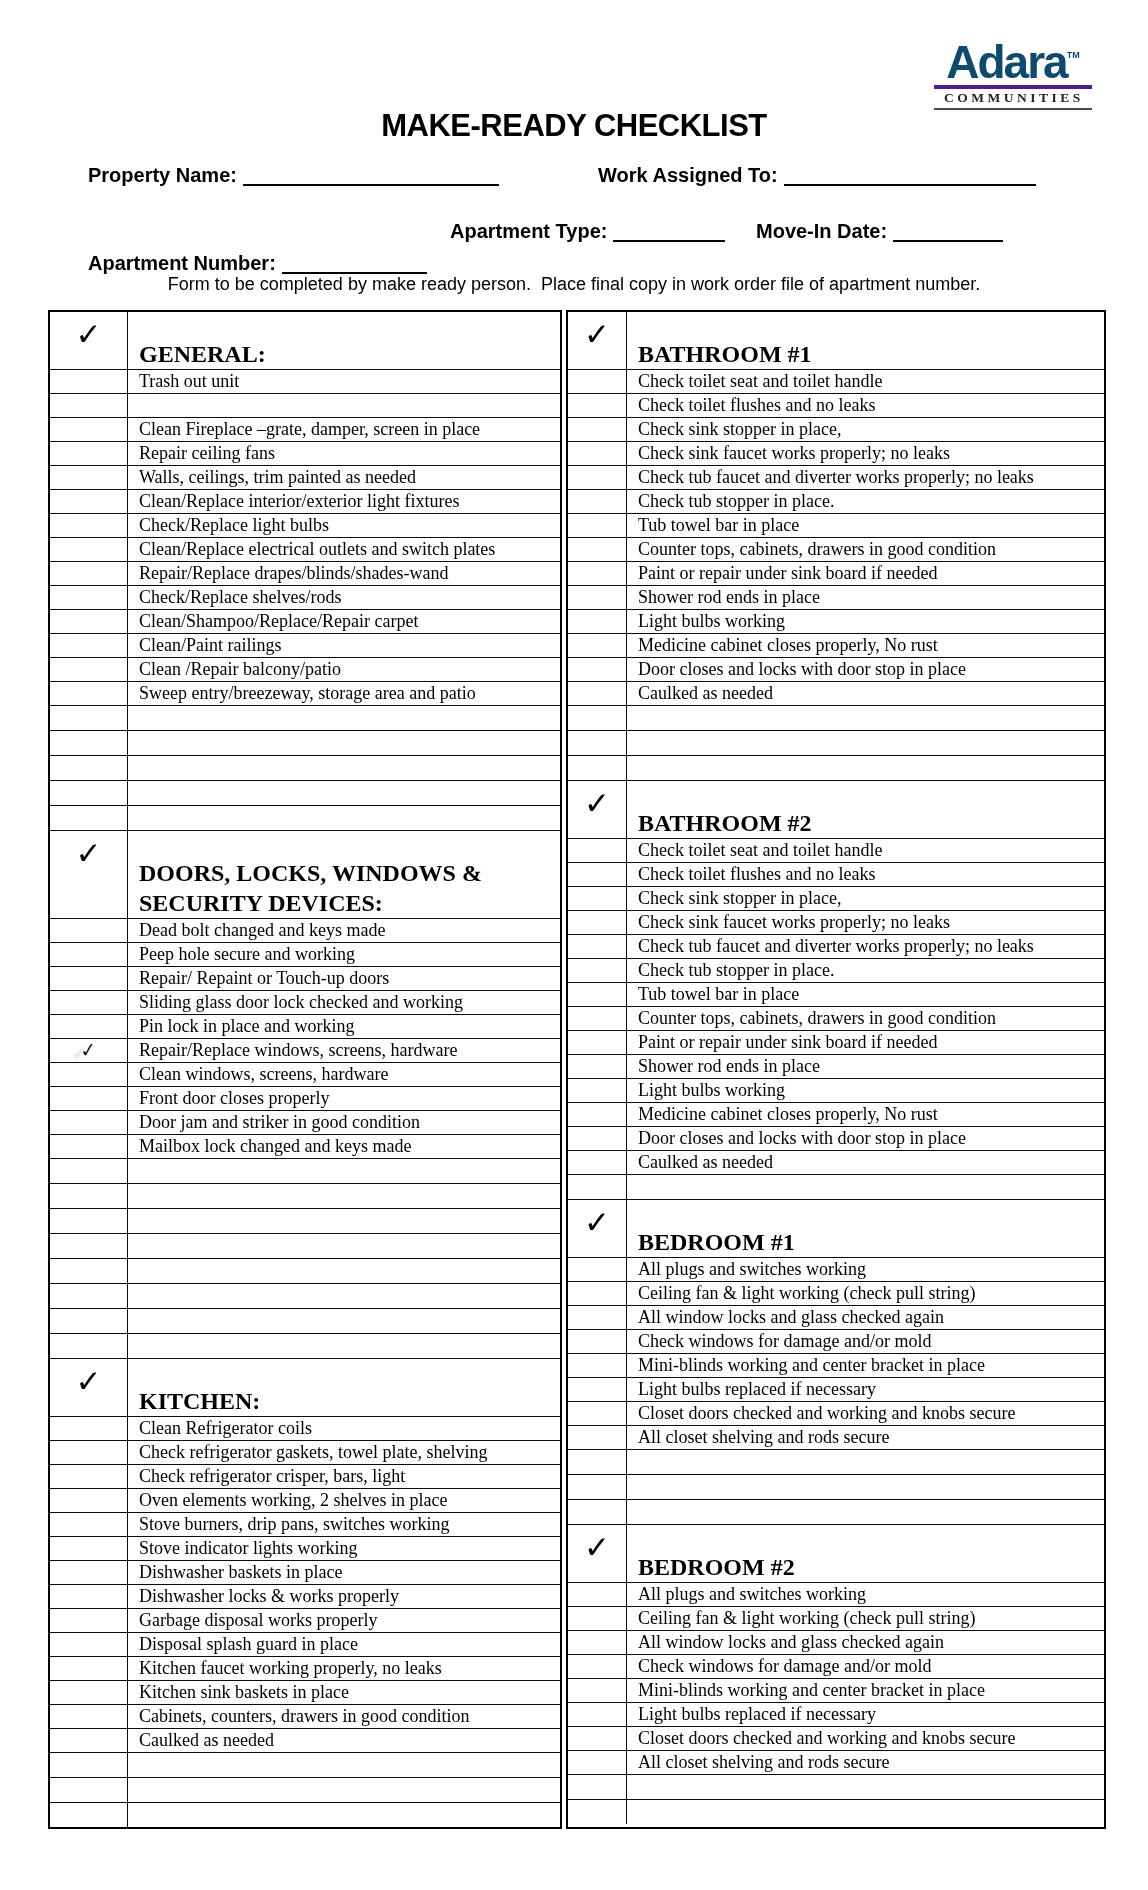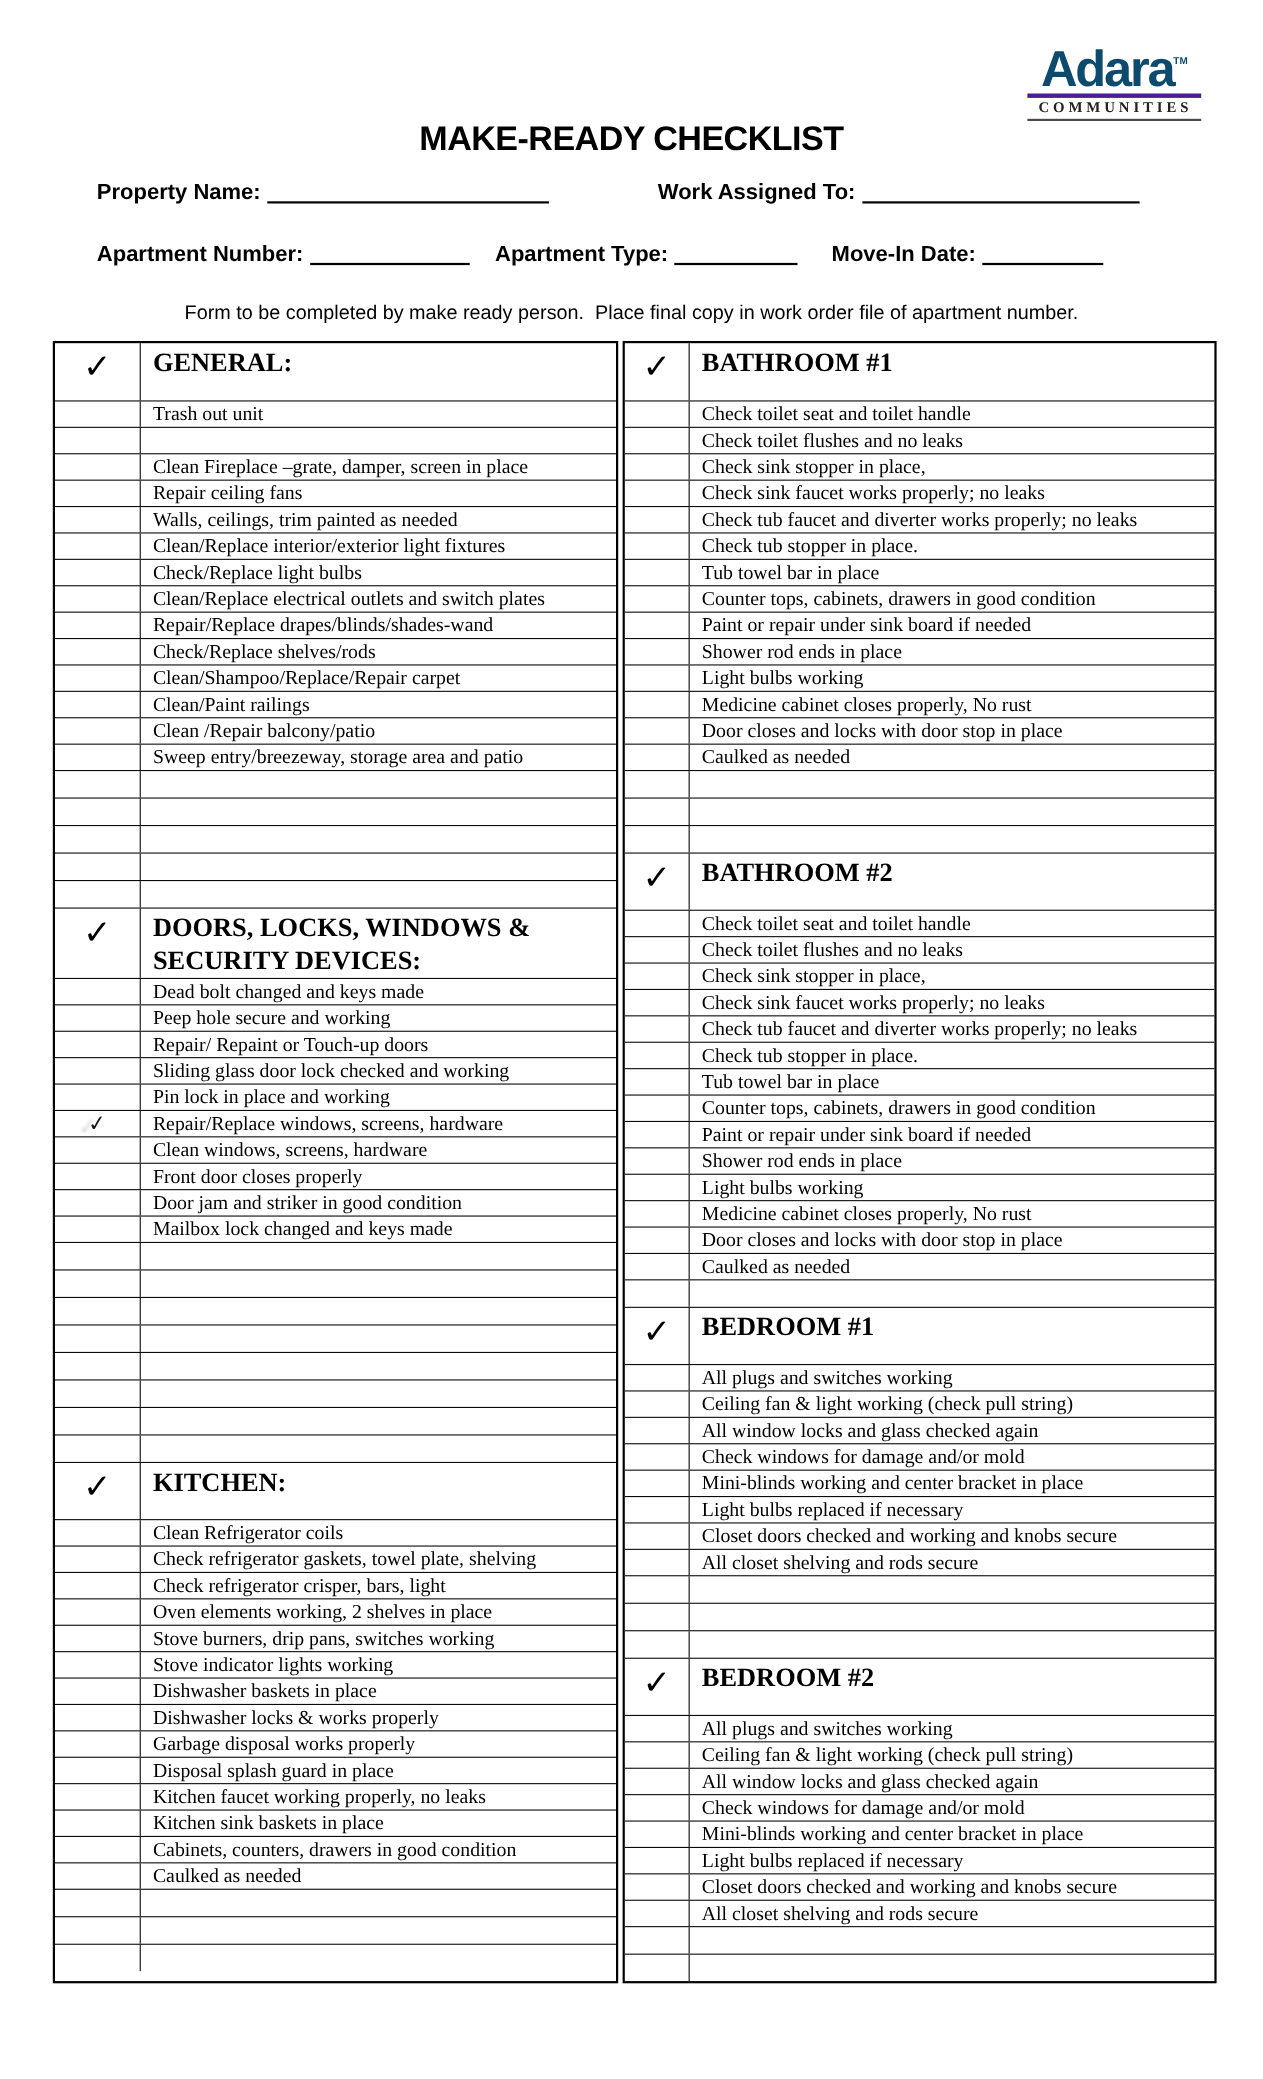--- a/index.html
+++ b/index.html
@@ -56,20 +56,21 @@
   .item-cell { flex:1 1 auto; padding-left:11px; overflow:hidden; }
 
   .item-row  { height:24px; }
   .empty-row { height:25px; }
   .item-cell.item-label { font-size:18px; line-height:23px; white-space:nowrap; }
 
   .header-row { min-height:52px; }
   .header-cell {
     font-weight:bold; font-size:24px; line-height:30px; padding-top:3px;
     padding-right:55px;
+    margin-top:24px;
   }
   .big-check {
     font-size:31px; font-weight:bold; line-height:1; padding-top:7px;
     font-family:"DejaVu Sans", sans-serif;
   }
   .hand-check {
     font-size:20px; font-weight:bold; line-height:1; margin-top:1px;
     transform:rotate(-6deg); color:#151515;
     text-shadow:-9px 2px 3px rgba(0,0,0,0.18);
     font-family:"DejaVu Sans", sans-serif;
@@ -87,21 +88,21 @@
 
 <div class="field-row row1">
   <span class="fgroup" style="left:88px;">
     <span>Property Name:</span><span class="blank" style="width:256px;"></span>
   </span>
   <span class="fgroup" style="left:598px;">
     <span>Work Assigned To:</span><span class="blank" style="width:252px;"></span>
   </span>
 </div>
 <div class="field-row row2">
-  <span class="fgroup" style="left:88px;">
+  <span class="fgroup" style="left:88px;margin-top:32px;">
     <span>Apartment Number:</span><span class="blank" style="width:145px;"></span>
   </span>
   <span class="fgroup" style="left:450px;">
     <span>Apartment Type:</span><span class="blank" style="width:112px;"></span>
   </span>
   <span class="fgroup" style="left:756px;">
     <span>Move-In Date:</span><span class="blank" style="width:110px;"></span>
   </span>
 </div>
 

